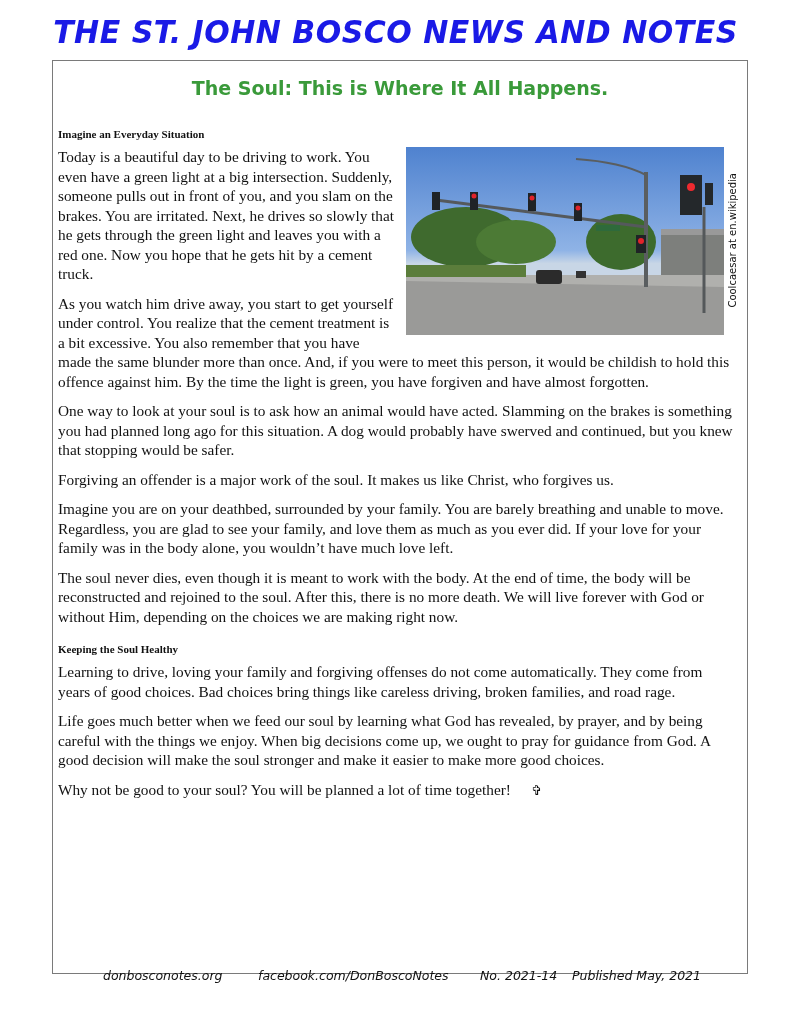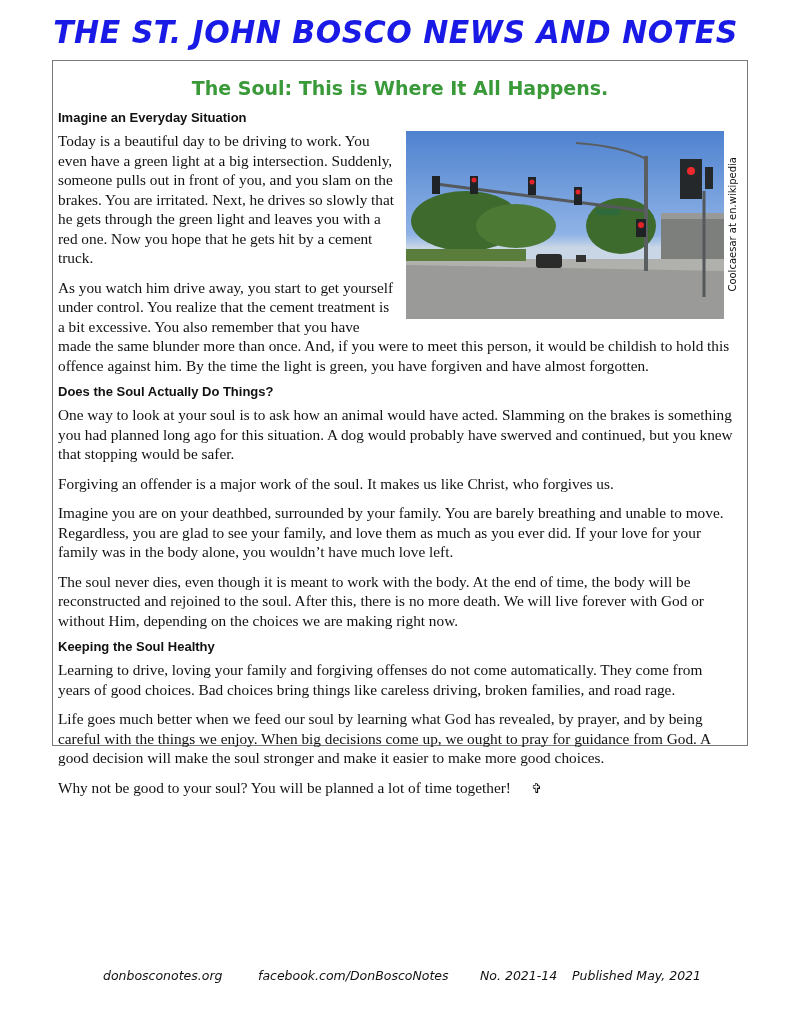--- a/index.html
+++ b/index.html
@@ -6,38 +6,38 @@
     body { width: 791px; height: 1023px; position: relative; overflow: hidden; }
 
     .masthead {
       position: absolute; left: 0; top: 14px; width: 791px; text-align: center;
       font-family: "DejaVu Sans", sans-serif; font-weight: bold; font-style: italic;
       font-size: 30px; color: #1a1ae6; letter-spacing: 0.5px;
       transform: scaleY(1.05);
     }
 
     .frame {
-      position: absolute; left: 52px; top: 60px; width: 696px; height: 686px;
+      position: absolute; left: 52px; top: 60px; width: 696px; height: 914px;
       border: 1.5px solid #7a7a7a; box-sizing: border-box;
     }
 
     .article-title {
       position: absolute; left: 0; top: 16px; width: 100%; text-align: center;
       font-family: "DejaVu Sans", sans-serif; font-weight: bold;
       font-size: 19px; color: #3a9a3a;
     }
 
     .content {
       position: absolute; left: 5px; top: 50px; width: 688px;
       font-family: "Liberation Serif", serif; font-size: 15.3px; line-height: 19.5px; color: #111;
     }
 
     .h {
-      font-family: Liberation Sans, sans-serif; font-weight: bold; font-size: 13px;
-      margin: 0 0 6px 0; color: #111; line-height: 14px;
+      font-family: Liberation Serif, serif; font-weight: bold; font-size: 11px;
+      margin: 16px 0 6px 0; color: #111; line-height: 14px;
     }
     .p { margin: 0 12px 10px 0; }
 
     .photo-wrap {
       float: right; width: 340px; height: 193px; margin: -2px 0 2px 10px; position: relative;
     }
     .photo {
       position: absolute; left: 0; top: 2px; width: 318px; height: 188px;
       overflow: hidden; background: linear-gradient(#4f82cf 0%, #8fb3e6 55%, #c8d6e6 62%);
     }
@@ -106,21 +106,20 @@
           <circle cx="285" cy="40" r="4" fill="#ee2a2f"></circle>
           <rect x="299" y="36" width="8" height="22" fill="#24282b"></rect>
         </svg>
       </div>
       <div class="credit">Coolcaesar at en.wikipedia</div>
     </div>
 
     <p class="p">Today is a beautiful day to be driving to work. You even have a green light at a big intersection. Suddenly, someone pulls out in front of you, and you slam on the brakes.  You are irritated.  Next, he drives so slowly that he gets through the green light and leaves you with a red one.  Now you hope that he gets hit by a cement truck.</p>
     <p class="p">As you watch him drive away, you start to get yourself under control.  You realize that the cement treatment is a bit excessive.  You also remember that you have made the same blunder more than once.  And, if you were to meet this person, it would be childish to hold this offence against him.  By the time the light is green, you have forgiven and have almost forgotten.</p>
 
-    <div class="h">Does the Soul Actually Do Things?</div>
     <p class="p">One way to look at your soul is to ask how an animal would have acted.  Slamming on the brakes is something you had planned long ago for this situation.  A dog would probably have swerved and continued, but you knew that stopping would be safer.</p>
     <p class="p">Forgiving an offender is a major work of the soul.  It makes us like Christ, who forgives us.</p>
 
     <p class="p">Imagine you are on your deathbed, surrounded by your family.  You are barely breathing and unable to move.  Regardless, you are glad to see your family, and love them as much as you ever did.  If your love for your family was in the body alone, you wouldn’t have much love left.</p>
     <p class="p">The soul never dies, even though it is meant to work with the body.  At the end of time, the body will be reconstructed and rejoined to the soul.  After this, there is no more death.  We will live forever with God or without Him, depending on the choices we are making right now.</p>
 
     <div class="h">Keeping the Soul Healthy</div>
     <p class="p">Learning to drive, loving your family and forgiving offenses do not come automatically.  They come from years of good choices.  Bad choices bring things like careless driving, broken families, and road rage.</p>
     <p class="p">Life goes much better when we feed our soul by learning what God has revealed, by prayer, and by being careful with the things we enjoy.  When big decisions come up, we ought to pray for guidance from God.  A good decision will make the soul stronger and make it easier to make more good choices.</p>
     <p class="p"><span>Why not be good to your soul?  You will be planned a lot of time together!</span><span class="cross">✞</span></p>

